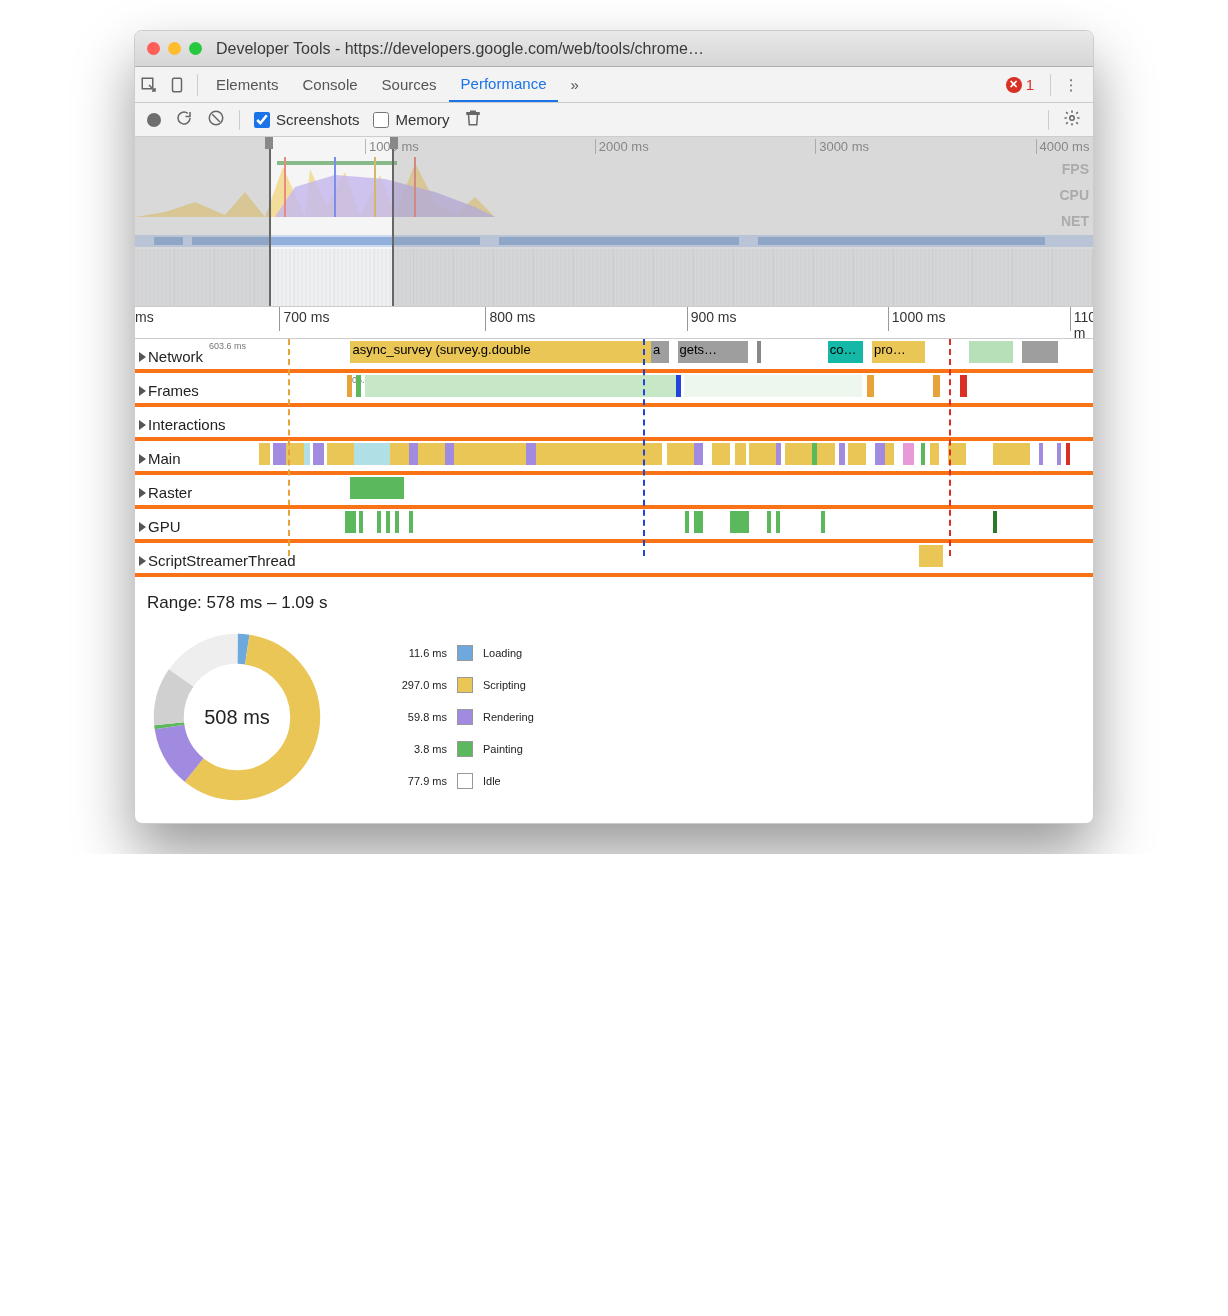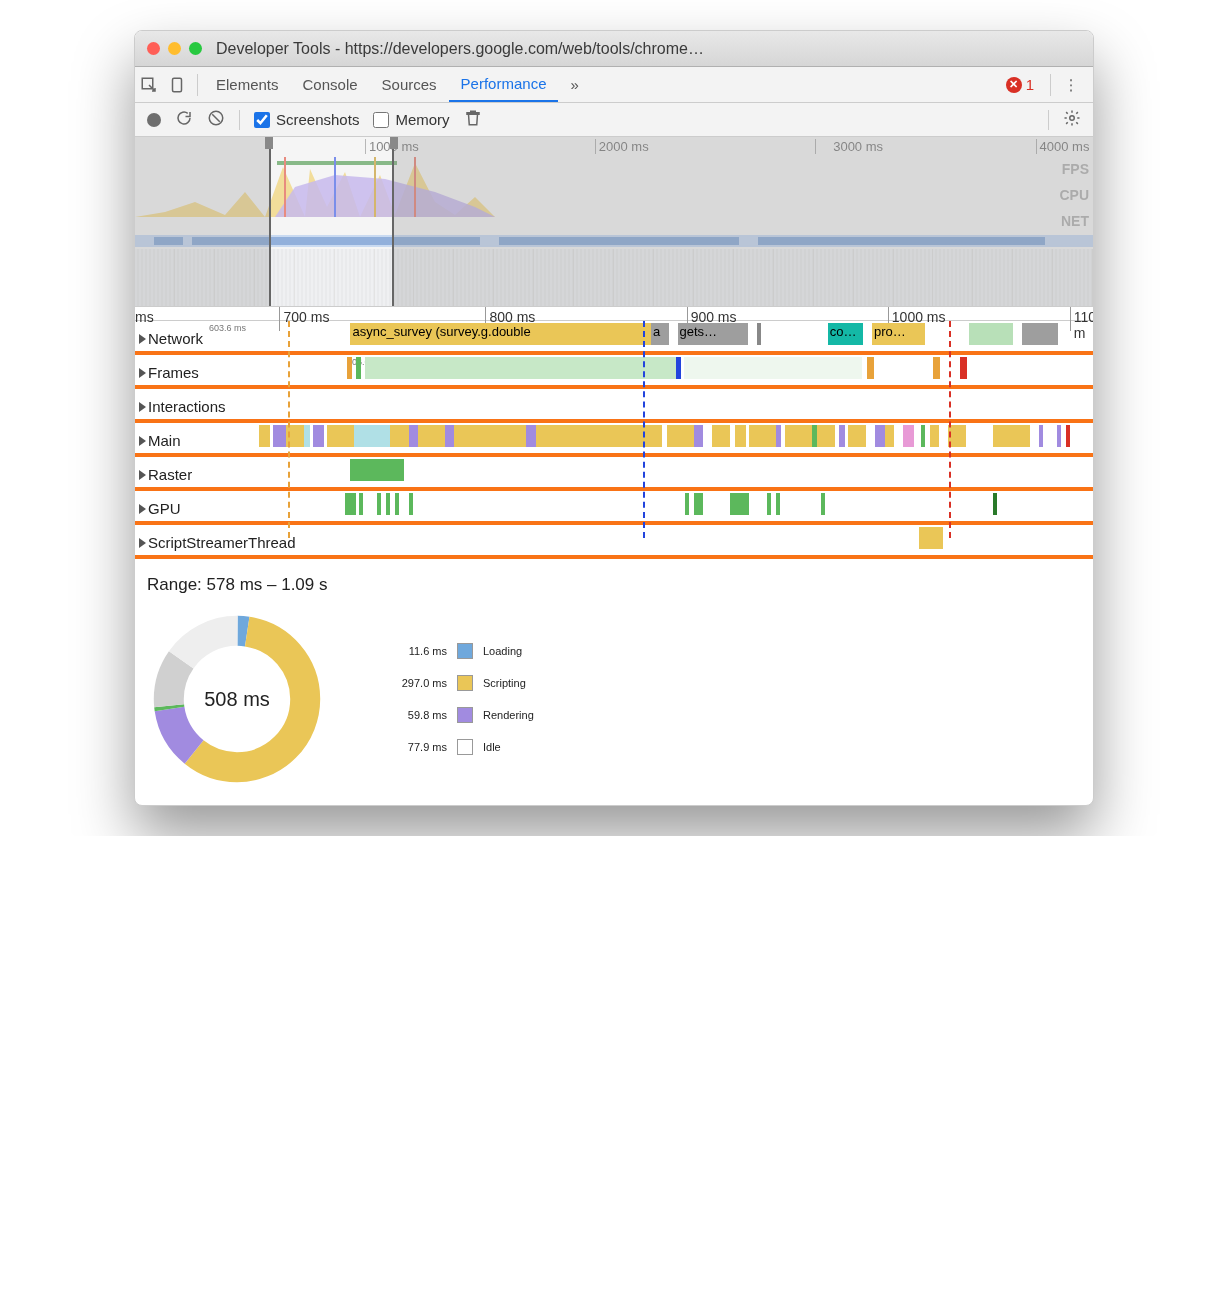--- a/index.html
+++ b/index.html
@@ -36,21 +36,21 @@
 .ov-graph { position:absolute; left:0; right:0; top:20px; height:60px; }
 .ov-net { position:absolute; left:0; right:0; top:98px; height:12px; background:#a6c2e8; }
 .ov-net .bar { position:absolute; top:2px; height:8px; background:#4a7cc4; }
 .ov-strip { position:absolute; left:0; right:0; top:112px; bottom:0; display:flex; }
 .ov-strip div { flex:1; border-right:1px solid #d0d0d0; background:repeating-linear-gradient(90deg,#e5e7ea,#e5e7ea 2px,#dbdde0 2px,#dbdde0 4px); }
 .ov-sel { position:absolute; top:0; bottom:0; background:rgba(255,255,255,0.4); border-left:2px solid #666; border-right:2px solid #666; }
 .ov-sel-l, .ov-sel-r { position:absolute; top:0; bottom:0; background:rgba(200,200,200,0.55); }
 .ov-handle { position:absolute; top:0; width:8px; height:12px; background:#888; }
 
 .detail { position:relative; background:#fff; }
-.ruler { height:14px; border-bottom:1px solid #ccc; position:relative; font-size:14px; color:#333; }
+.ruler { height:32px; border-bottom:1px solid #ccc; position:relative; font-size:14px; color:#333; }
 .ruler span { position:absolute; top:2px; }
 .ruler span::before { content:''; position:absolute; left:-4px; top:-2px; width:1px; height:24px; background:#999; }
 .track { min-height:30px; border-bottom:4px solid #f97316; display:flex; align-items:flex-end; font-size:15px; }
 .track-label { width:auto; padding:4px 6px 4px 4px; display:flex; align-items:center; gap:2px; color:#222; white-space:nowrap; }
 .tri { display:inline-block; width:0; height:0; border-top:5px solid transparent; border-bottom:5px solid transparent; border-left:7px solid #555; }
 .track-body { flex:1; position:relative; height:30px; }
 .seg { position:absolute; top:4px; height:20px; font-size:13px; overflow:hidden; white-space:nowrap; padding:1px 2px; }
 .flame .seg { top:2px; height:22px; }
 .tiny { position:absolute; top:2px; font-size:9px; color:#777; }
 .vline { position:absolute; top:0; width:0; border-left:2px dashed; }
@@ -138,21 +138,21 @@
     <span><svg class="icon" viewBox="0 0 24 24">
           <circle cx="12" cy="12" r="3"></circle>
           <path d="M12 2v3M12 19v3M4.2 4.2l2.1 2.1M17.7 17.7l2.1 2.1M2 12h3M19 12h3M4.2 19.8l2.1-2.1M17.7 6.3l2.1-2.1"></path>
         </svg></span>
   </div>
 
   <div class="overview">
     <div class="ov-ticks" id="ov-ticks">
         <span style="left: 24%; border-left: 1px solid rgb(136, 136, 136); padding-left: 3px;">1000 ms</span>
         <span style="left: 48%; border-left: 1px solid rgb(136, 136, 136); padding-left: 3px;">2000 ms</span>
-        <span style="left: 71%; border-left: 1px solid rgb(136, 136, 136); padding-left: 17px;">3000 ms</span>
+        <span style="left: 71%; border-left: 1px solid rgb(136, 136, 136); padding-left: 3px;">3000 ms</span>
         <span style="left: 94%; border-left: 1px solid rgb(136, 136, 136); padding-left: 3px;">4000 ms</span>
       </div>
     <div class="ov-labels">
       <div>FPS</div>
       <div>CPU</div>
       <div>NET</div>
     </div>
     <svg class="ov-graph" viewBox="0 0 960 60" preserveAspectRatio="none">
       <path d="M0 60 L30 55 L60 45 L90 58 L110 35 L130 60 L148 10 L170 60 L175 12 L192 50 L210 15 L225 60 L245 18 L260 58 L280 6 L300 45 L320 58 L340 40 L360 60 L960 60 Z" fill="#eac657"></path>
       <path d="M140 60 L160 30 L200 18 L250 22 L300 35 L340 50 L360 60 Z" fill="#a18be0" opacity=".85"></path>
@@ -344,20 +344,25 @@
             <span class="ms">297.0 ms</span>
             <span class="sw" style="background:#eac657"></span>
             <span>Scripting</span>
           </div>
           <div class="legend-row">
             <span class="ms">59.8 ms</span>
             <span class="sw" style="background:#a18be0"></span>
             <span>Rendering</span>
           </div>
           <div class="legend-row">
+            <span class="ms">3.8 ms</span>
+            <span class="sw" style="background:#5cb85c"></span>
+            <span>Painting</span>
+          </div>
+          <div class="legend-row">
             <span class="ms">77.9 ms</span>
             <span class="sw" style="background:#ffffff"></span>
             <span>Idle</span>
           </div>
         </div>
     </div>
   </div>
 
 </div>
 

